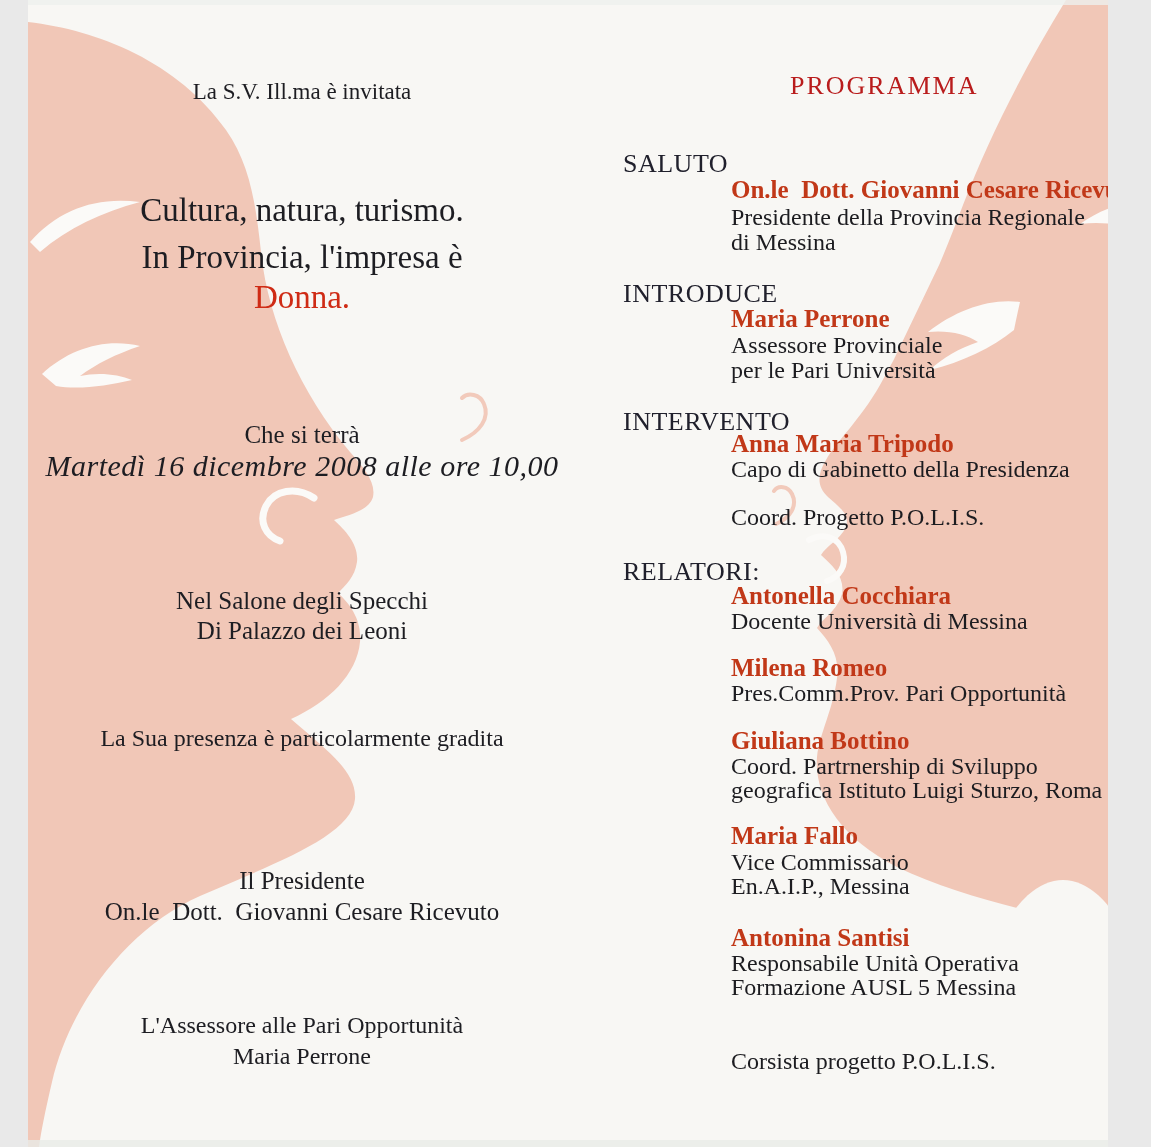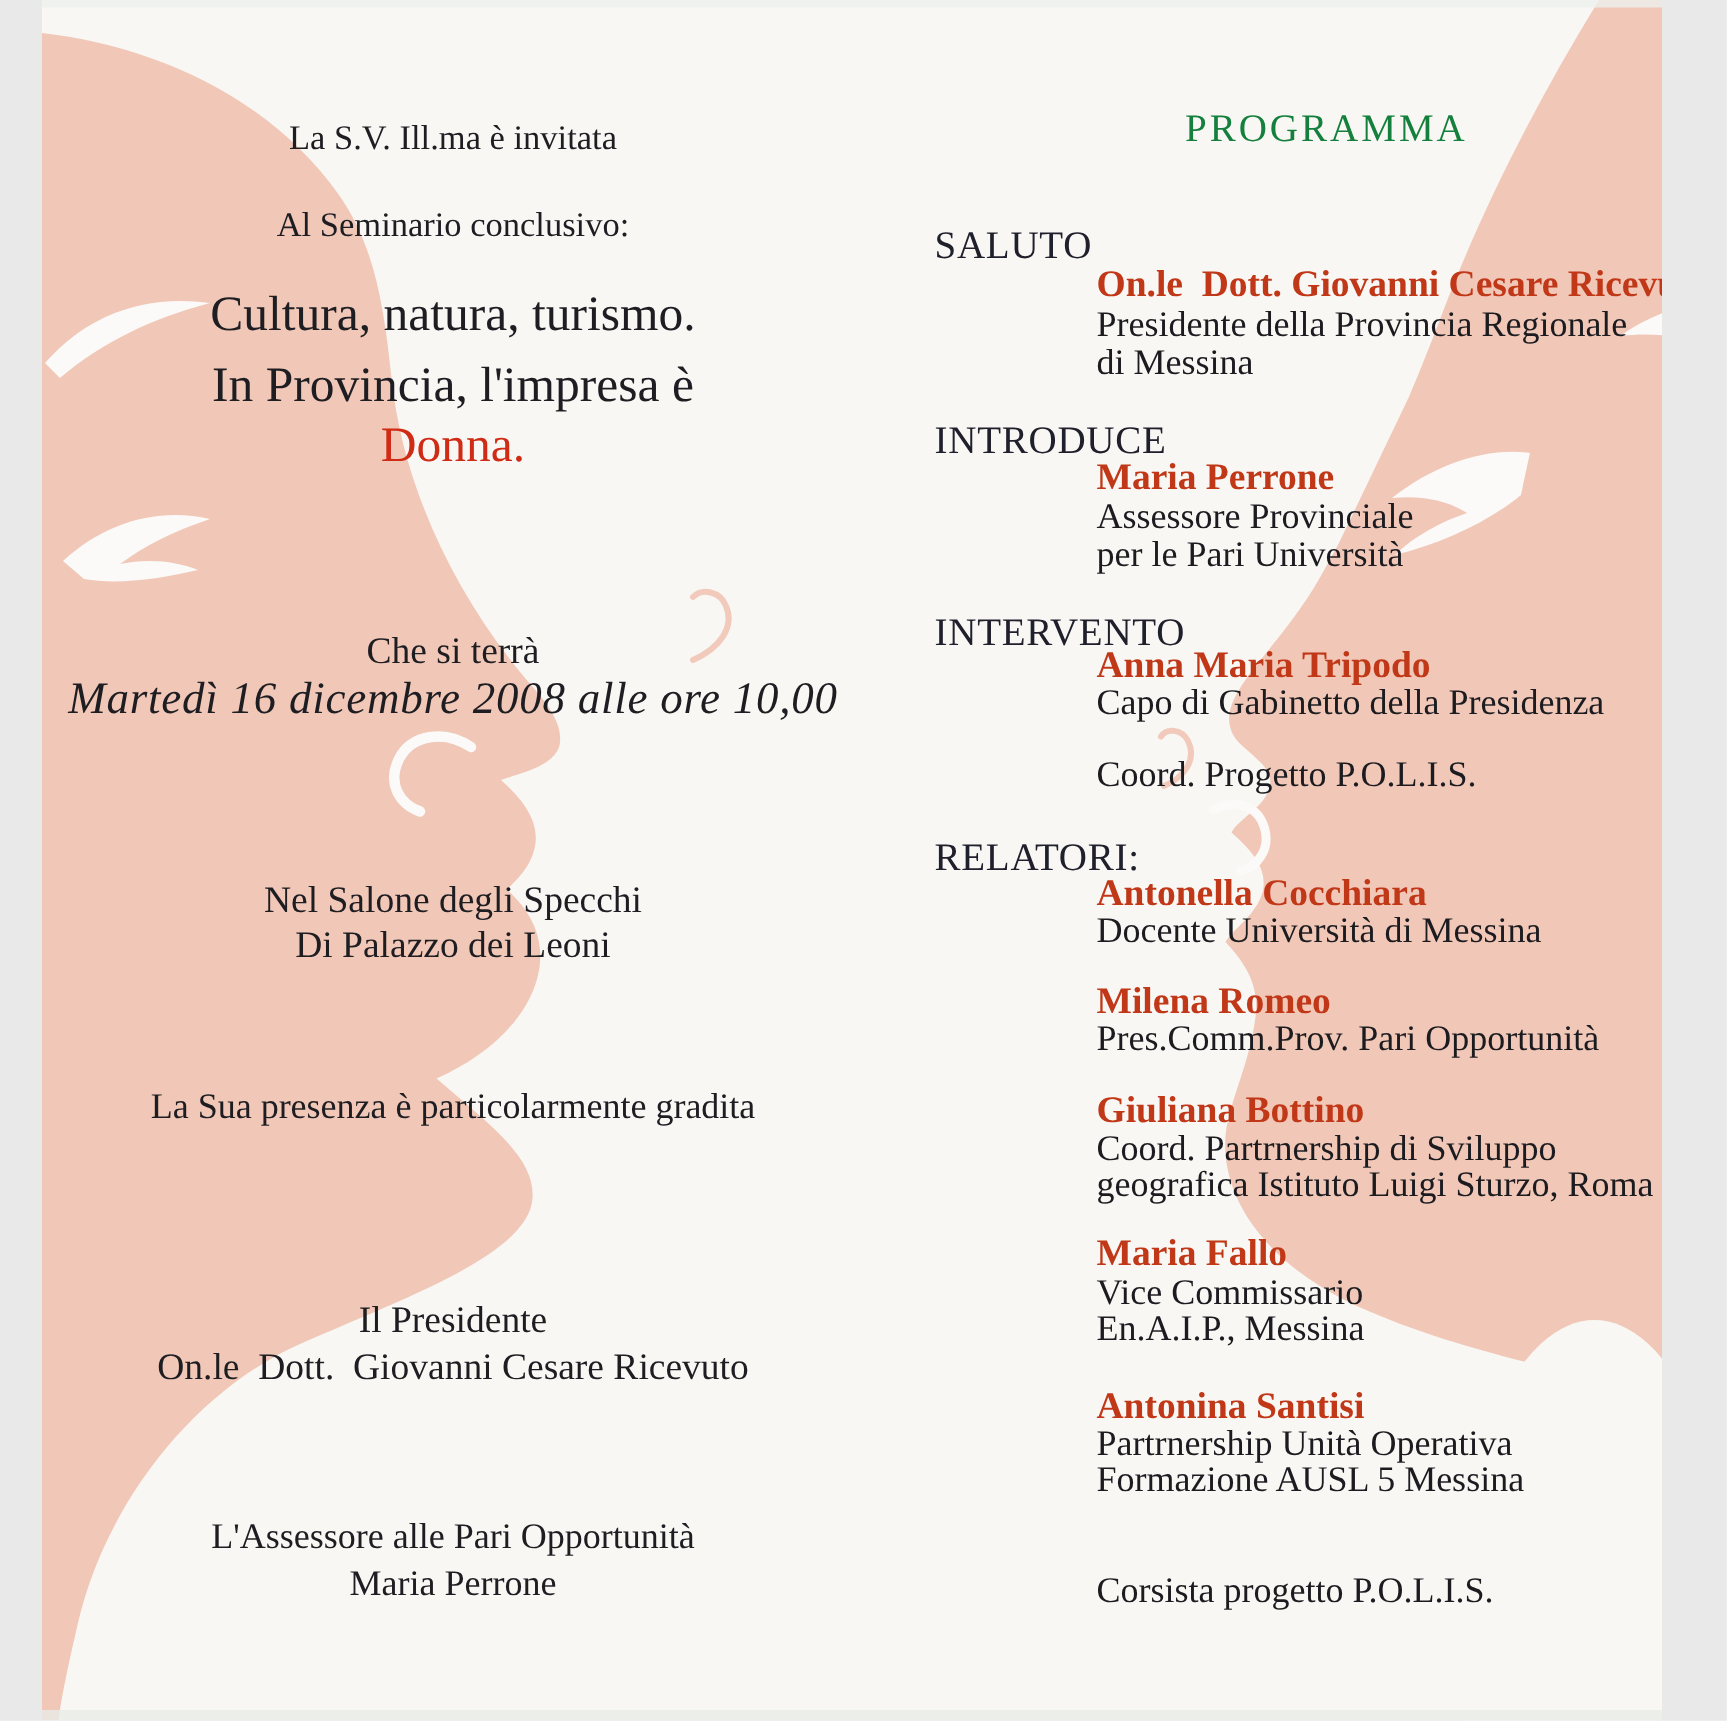--- a/index.html
+++ b/index.html
@@ -12,21 +12,21 @@
   }
   .bg { position:absolute; left:0; top:0; width:1151px; height:1147px; }
   .l  { position:absolute; white-space:pre; line-height:1.05; }
   
   .lc { left:0; width:548px; text-align:center; }
   .sm { font-size:23px; }
   .ttl { font-size:33px; }
   .date { font-size:30px; font-style:italic; letter-spacing:0.5px; }
   .red { color:#cf2b15; }
   
-  .pt { left:762px; font-size:26px; letter-spacing:2px; color:#15803d; }
+  .pt { left:762px; font-size:26px; letter-spacing:2px; color:#b91c1c; }
   .rh { left:595px; font-size:26px; letter-spacing:0.5px; color:#20202c; }
   .rn { left:703px; font-size:25px; font-weight:bold; color:#c13818; }
   .rb { left:703px; font-size:24px; color:#1c1c20; }
 </style>
 </head>
 <body>
 
 <div class="card">
 
   <svg class="bg" viewBox="0 0 1151 1147">
@@ -88,21 +88,20 @@
     <path fill="none" stroke="#f2cabb" stroke-width="4" stroke-linecap="round" d="M 434 440 C 452 432 462 418 456 404 C 452 394 440 392 434 398"></path>
     <path fill="none" stroke="#f2cabb" stroke-width="4" stroke-linecap="round" d="M 748 524 C 762 518 770 506 764 494 C 760 486 750 485 746 491"></path>
 
     <rect x="1142" y="0" width="2" height="1147" fill="#bcb8b4" opacity="0.55"></rect>
     <rect x="1144" y="0" width="7" height="1147" fill="#ffffff"></rect>
     <rect x="0" y="0" width="1151" height="5" fill="#eef0ee" opacity="0.8"></rect>
     <rect x="0" y="1140" width="1151" height="7" fill="#e8ebe7" opacity="0.8"></rect>
   </svg>
 
   <div class="l lc sm" style="top:80px">La S.V. Ill.ma è invitata</div>
-  <div class="l lc sm" style="top:138px">Al Seminario conclusivo:</div>
 
   <div class="l lc ttl" style="top:193px">Cultura, natura, turismo.</div>
   <div class="l lc ttl" style="top:240px">In Provincia, l'impresa è</div>
   <div class="l lc" style="top:422px; font-size:25px">Che si terrà</div>
 
   <div class="l lc ttl red" style="top:280px">Donna.</div>
   <div class="l lc date" style="top:450px">Martedì 16 dicembre 2008 alle ore 10,00</div>
 
   <div class="l lc sm" style="top:588px; font-size:25px">Nel Salone degli Specchi</div>
   <div class="l lc sm" style="top:618px; font-size:25px">Di Palazzo dei Leoni</div>
@@ -142,18 +141,18 @@
 
   <div class="l rn" style="top:728px">Giuliana Bottino</div>
   <div class="l rb" style="top:754px">Coord. Partrnership di Sviluppo</div>
   <div class="l rb" style="top:778px">geografica Istituto Luigi Sturzo, Roma</div>
 
   <div class="l rn" style="top:823px">Maria Fallo</div>
   <div class="l rb" style="top:850px">Vice Commissario</div>
   <div class="l rb" style="top:874px">En.A.I.P., Messina</div>
 
   <div class="l rn" style="top:925px">Antonina Santisi</div>
-  <div class="l rb" style="top:951px">Partrnership Unità Operativa</div>
+  <div class="l rb" style="top:951px">Responsabile Unità Operativa</div>
   <div class="l rb" style="top:975px">Formazione AUSL 5 Messina</div>
 
   <div class="l rb" style="top:1049px">Corsista progetto P.O.L.I.S.</div>
 
 </div>
 
 </body></html>

